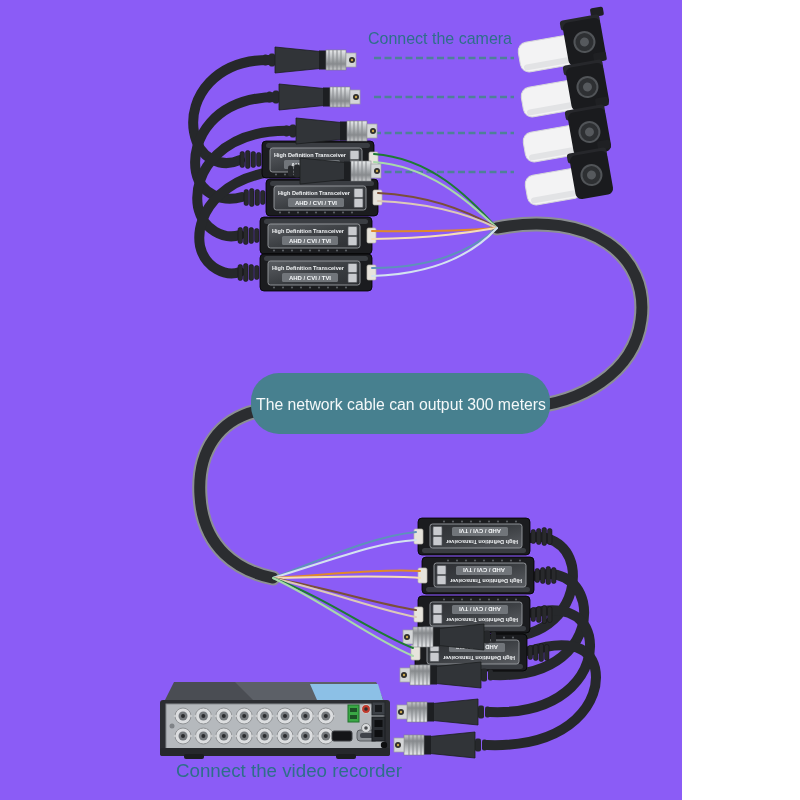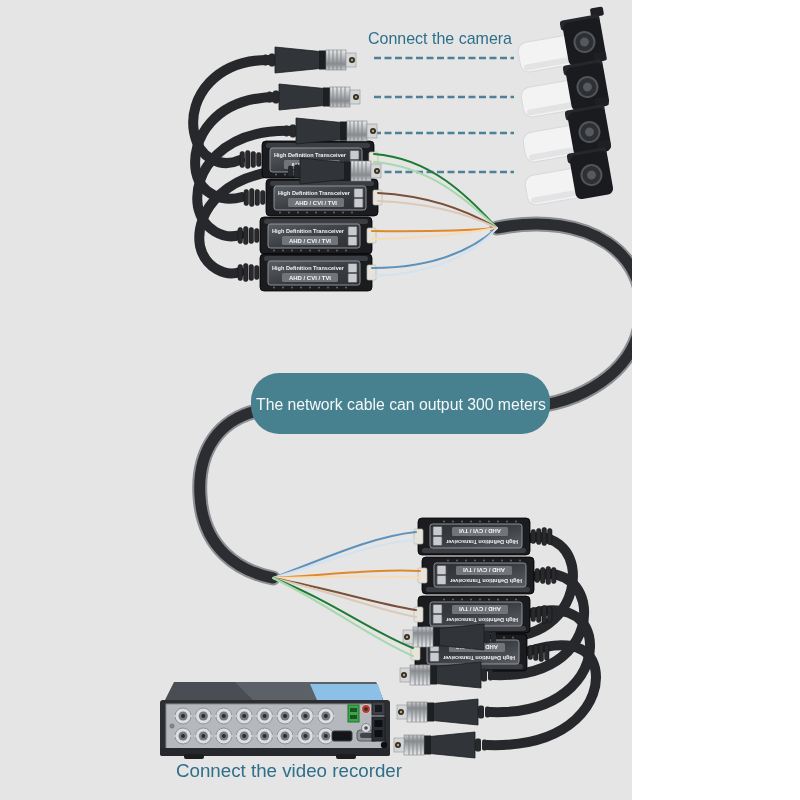--- a/index.html
+++ b/index.html
@@ -1,16 +1,16 @@
 <!DOCTYPE html>
 <html><head>
 <meta charset="utf-8">
 <style>
   html,body{margin:0;padding:0;background:#ffffff;}
-  .stage{position:relative;width:632px;height:800px;background:#e5e5e5;overflow:hidden;
+  .stage{position:relative;width:682px;height:800px;background:#8b5cf6;overflow:hidden;
          font-family:"Liberation Sans",sans-serif;}
   svg{display:block;}
   .cap{font-family:"Liberation Sans",sans-serif;font-size:17px;}
   .cap-bottom{font-family:"Liberation Sans",sans-serif;font-size:18px;}
   .banner-text{font-family:"Liberation Sans",sans-serif;font-size:16px;fill:#f4f8f9;}
   .bal-body{fill:#1b1c1f;stroke:#000;stroke-width:0.8;}
   .bal-topedge{fill:#3a3d42;}
   .bal-plate{fill:url(#plateG);stroke:#9a9da1;stroke-width:0.9;}
   .bal-strip{fill:#71757a;}
   .bal-line1,.bal-line2{font-family:"Liberation Sans",sans-serif;font-size:5px;fill:#f2f4f6;

